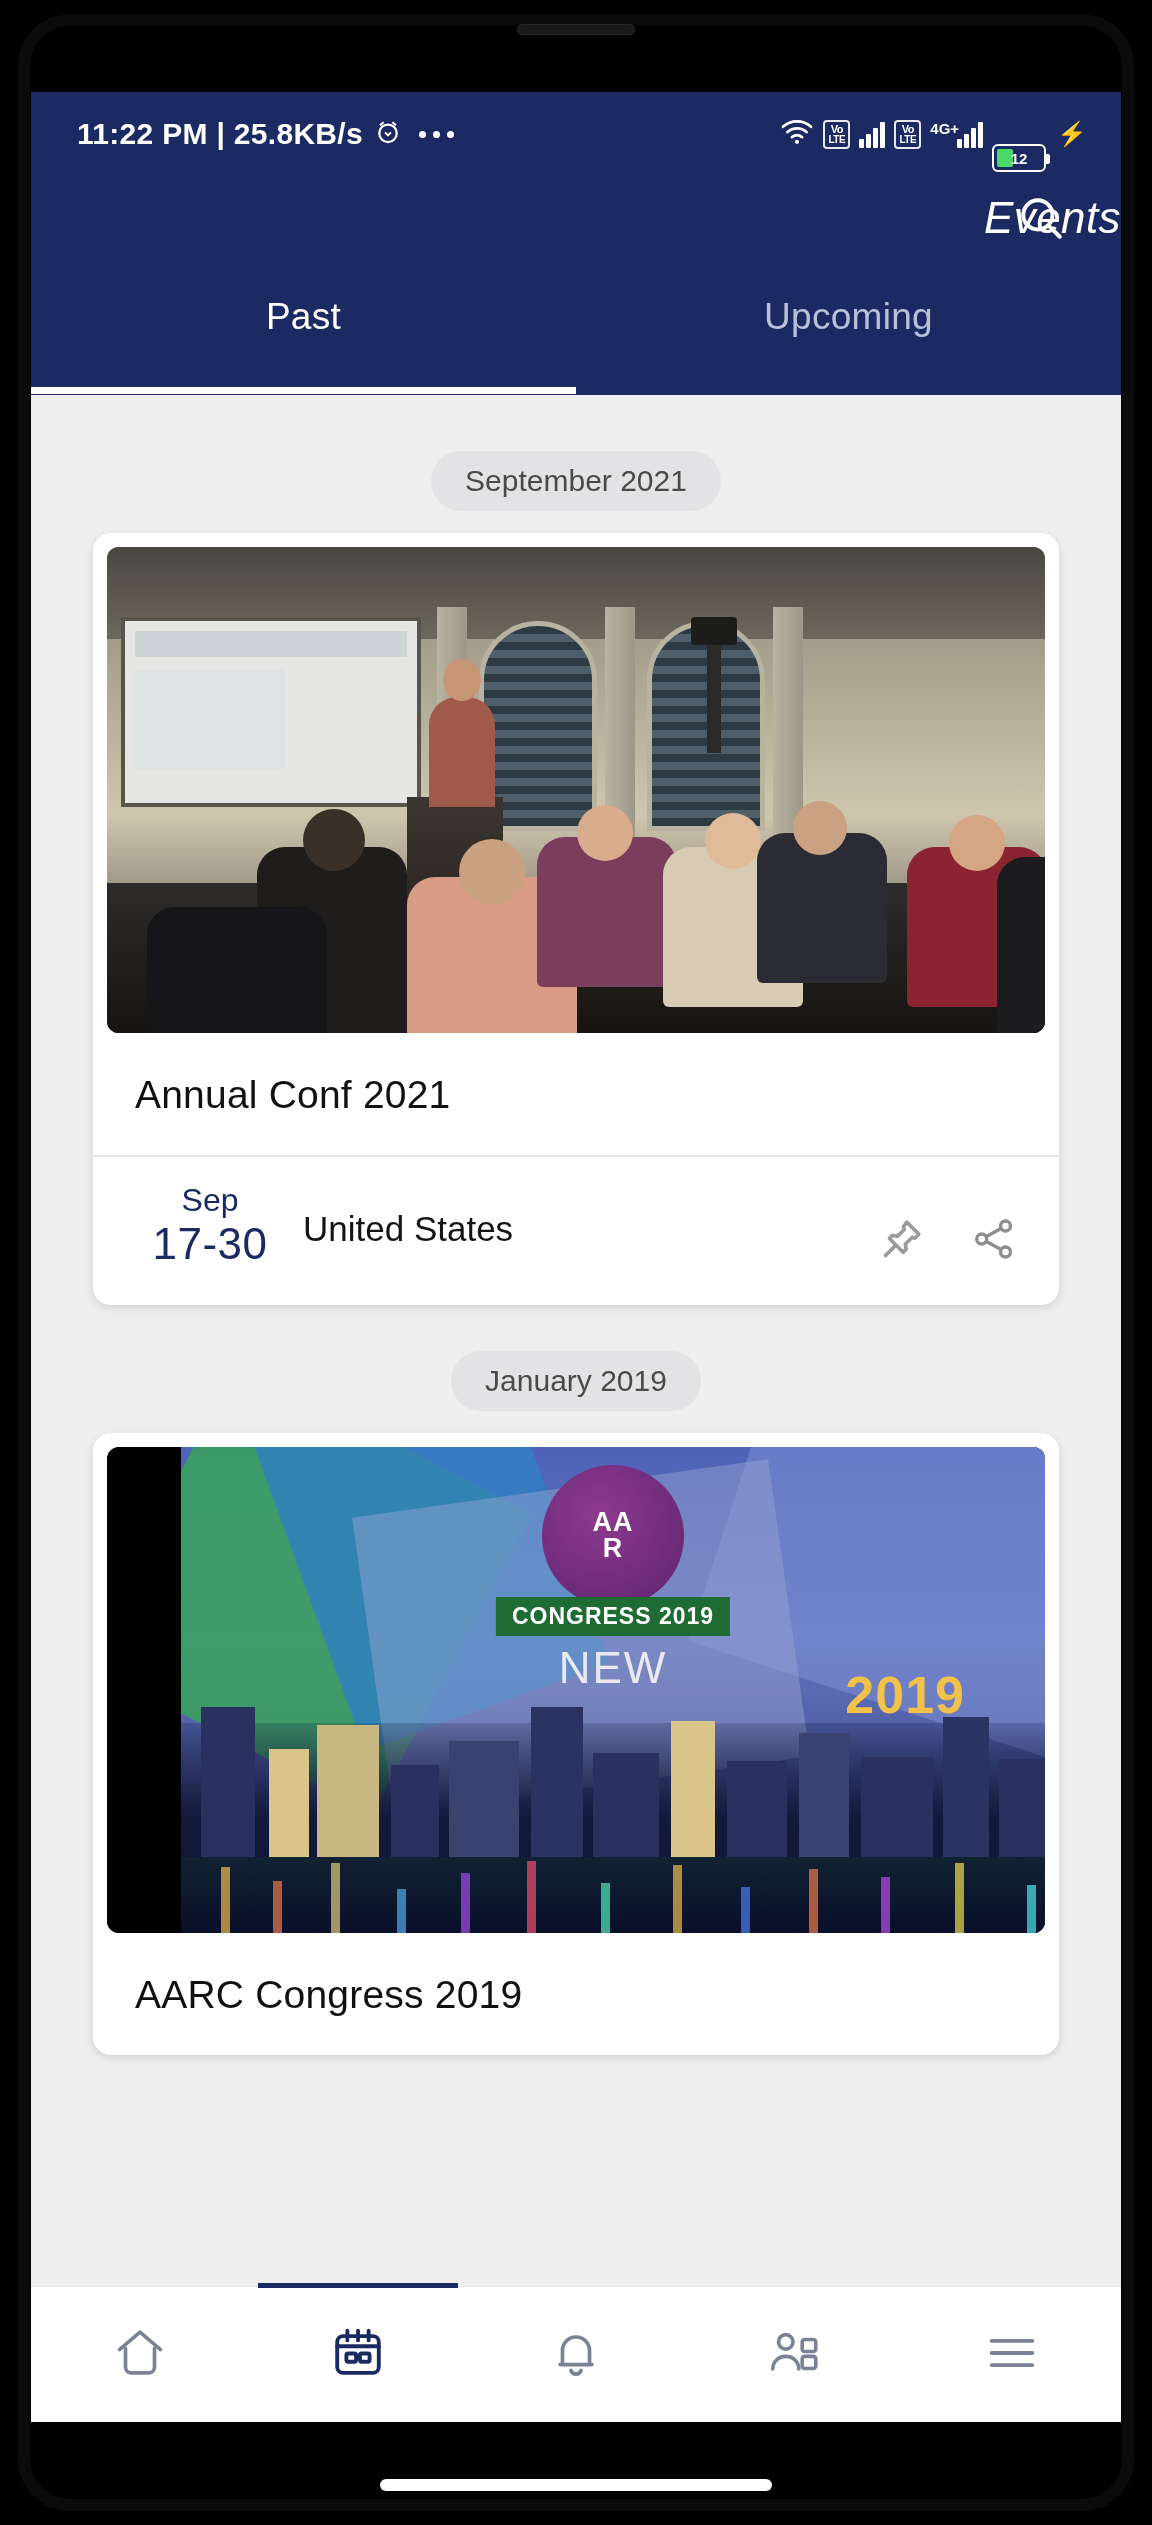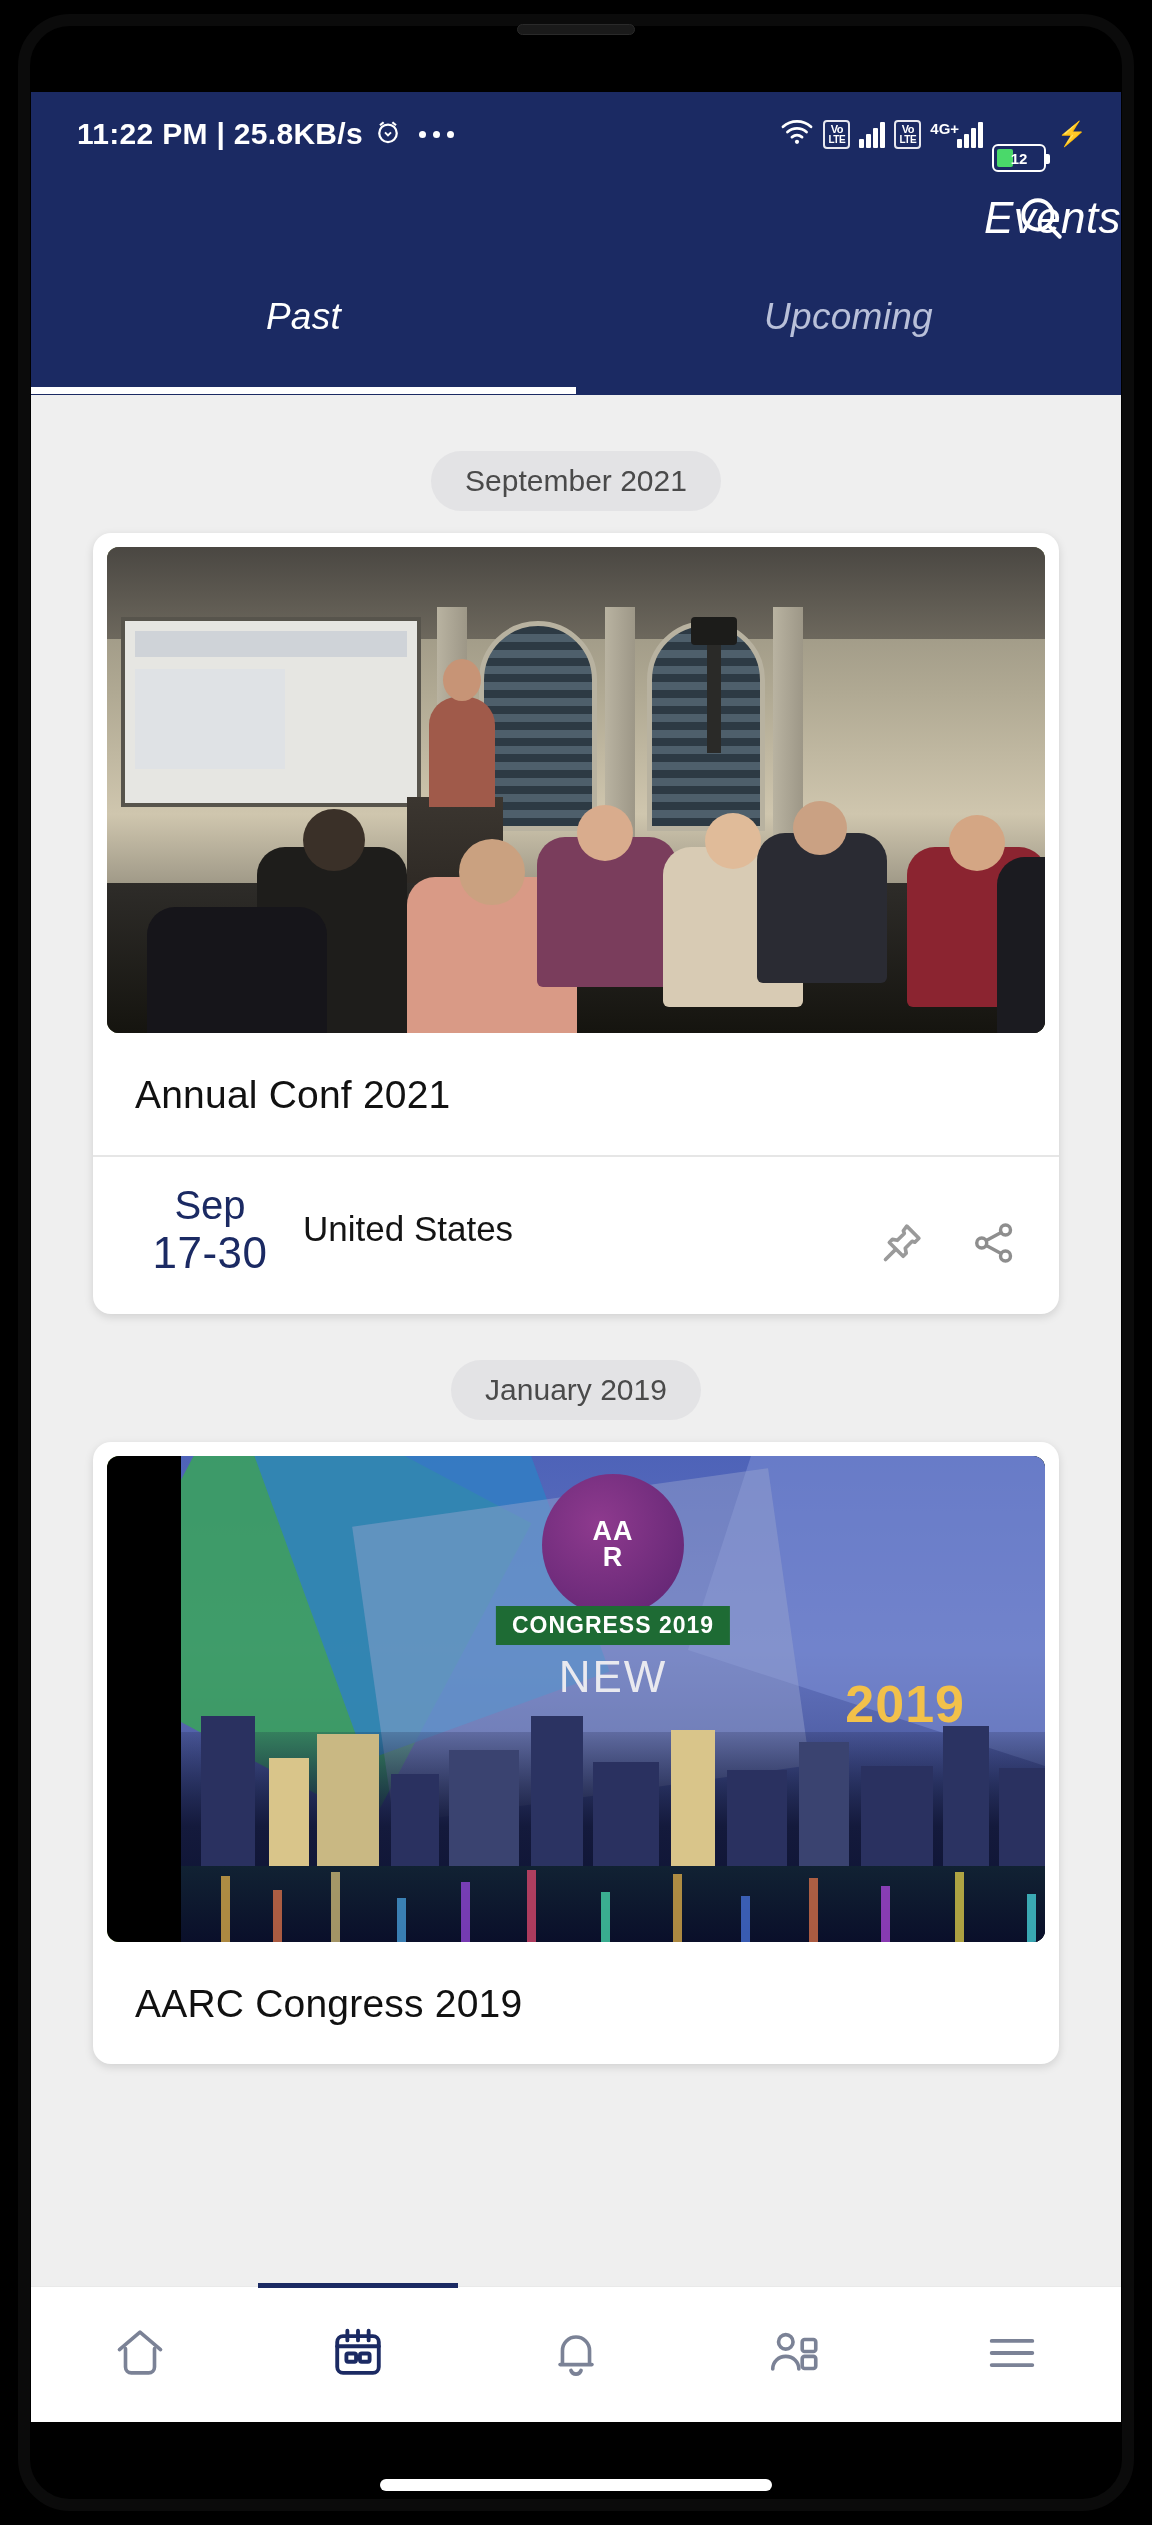--- a/index.html
+++ b/index.html
@@ -115,21 +115,21 @@
     letter-spacing: 0.4px;
   }
   .search-btn {
     position: absolute; right: 48px; top: 50%;
     transform: translateY(-50%);
     width: 64px; height: 64px;
     display: flex; align-items: center; justify-content: center;
     cursor: pointer;
   }
 
-  .tabs { display: flex; height: 112px; font-style: italic; }
+  .tabs { display: flex; height: 112px; }
   .tab {
     flex: 1;
     display: flex; align-items: flex-start; justify-content: center;
     position: relative;
     padding-top: 14px;
     cursor: pointer;
   }
   .tab span { font-size: 37px; color: #b9c0d9; letter-spacing: 0.3px; }
   .tab.active span { color: #fff; }
   .tab.active:after {
@@ -183,21 +183,21 @@
 
   .card-footer {
     display: flex; align-items: center;
     padding: 26px 42px 34px 42px;
   }
   .date-block {
     text-align: center;
     min-width: 150px;
     color: #1b2a63;
   }
-  .date-mon { font-size: 40px; line-height: 1.1; }
+  .date-mon { font-size: 32px; line-height: 1.1; }
   .date-day { font-size: 44px; line-height: 1.2; letter-spacing: 0.5px; }
   .loc {
     flex: 1;
     font-size: 35px;
     color: #141414;
     padding-left: 18px;
     align-self: flex-start;
     padding-top: 26px;
   }
   .foot-actions { display: flex; align-items: center; gap: 46px; padding-top: 24px; }

